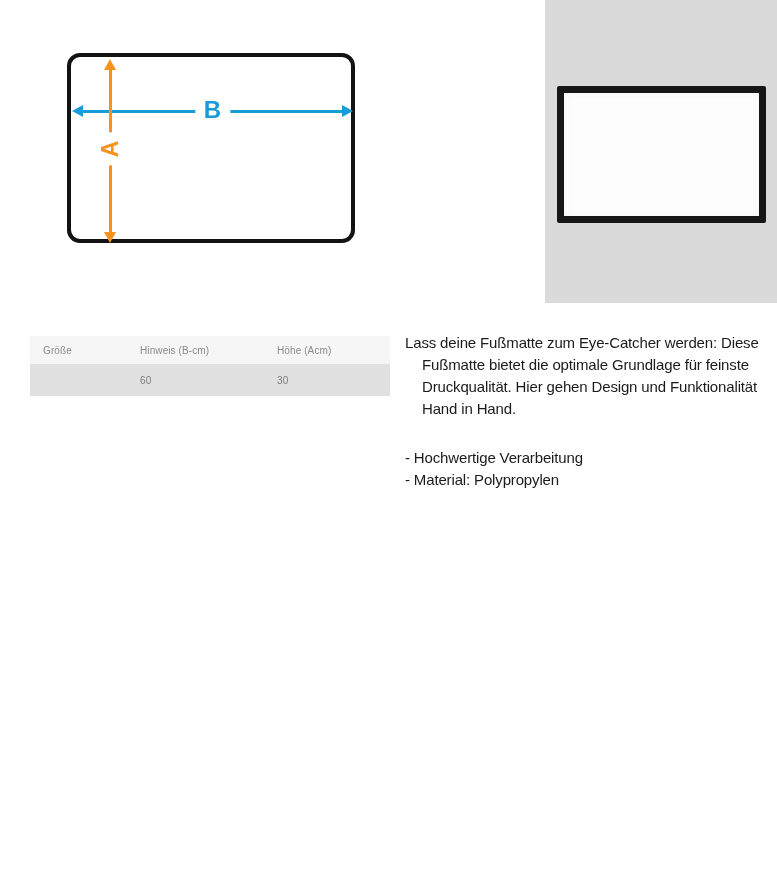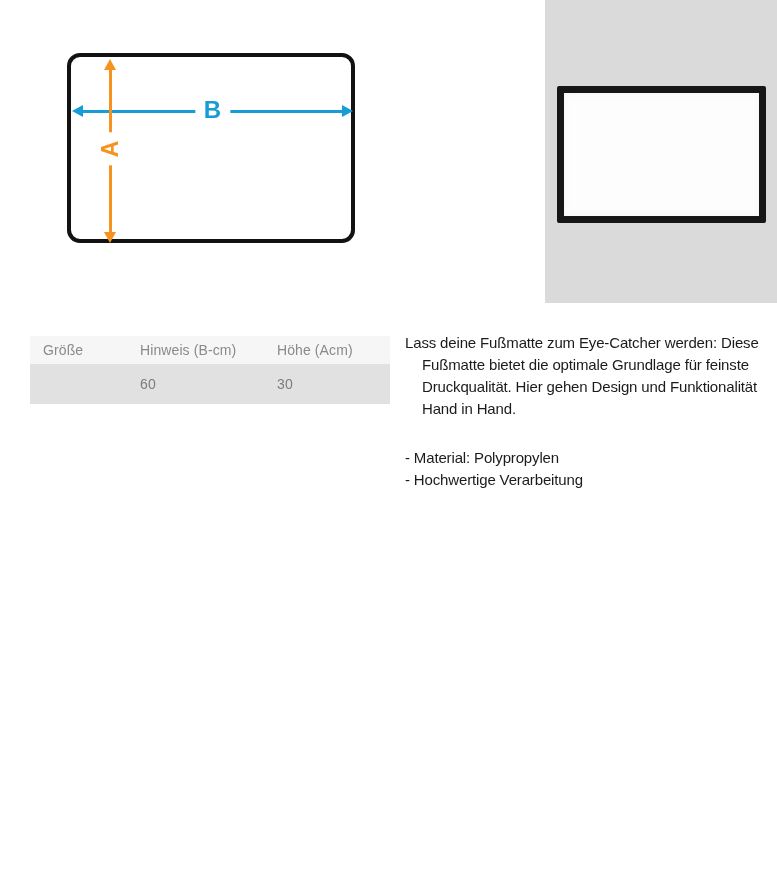--- a/index.html
+++ b/index.html
@@ -118,35 +118,35 @@
     border-radius: 2px;
     background: #fdfdfd;
     box-shadow: inset 0 0 8px rgba(0,0,0,0.04);
   }
 
   
   .size-table {
     position: absolute;
     left: 30px; top: 336px;
     width: 360px;
-    font-size: 14px;
+    font-size: 10px;
     letter-spacing: 0.1px;
   }
   .size-table .tr {
     display: grid;
     grid-template-columns: 97px 137px 126px;
     align-items: center;
   }
   .size-table .tr.head {
     height: 28px;
     background: #f6f6f6;
     color: #8a8a8a;
   }
   .size-table .tr.row {
-    height: 40px;
+    height: 32px;
     background: #e1e1e1;
     color: #7c7c7c;
   }
   .size-table .td { padding-left: 13px; }
 
   
   .description {
     position: absolute;
     left: 405px; top: 332px;
     width: 378px;
@@ -205,18 +205,18 @@
     <div class="tr row">
       <div class="td"></div>
       <div class="td">60</div>
       <div class="td">30</div>
     </div>
   </div>
 
   <div class="description">
     <div class="desc-intro">Lass deine Fußmatte zum Eye-Catcher werden: Diese Fußmatte bietet die optimale Grundlage für feinste Druckqualität. Hier gehen Design und Funktionalität Hand in Hand.</div>
     <div class="desc-bullets">
+      <div class="bullet">- Hochwertige Verarbeitung</div>
       <div class="bullet">- Material: Polypropylen</div>
-      <div class="bullet">- Hochwertige Verarbeitung</div>
     </div>
   </div>
 
 </div>
 
 </body></html>

